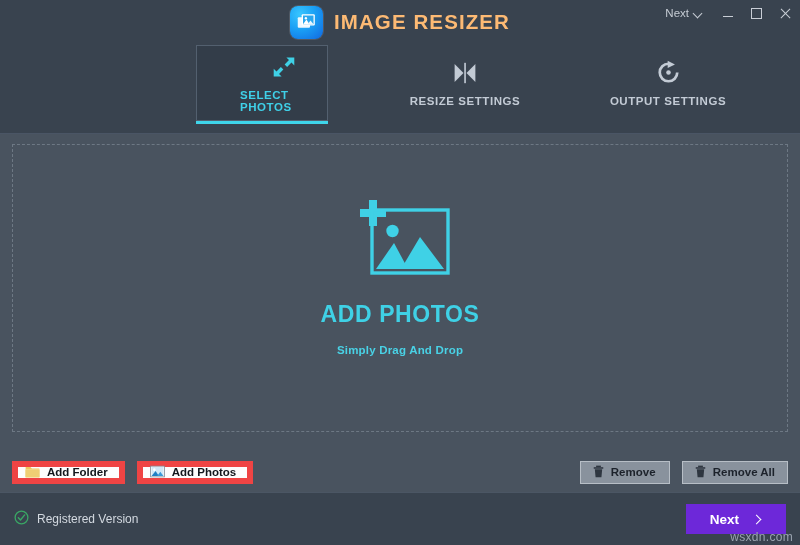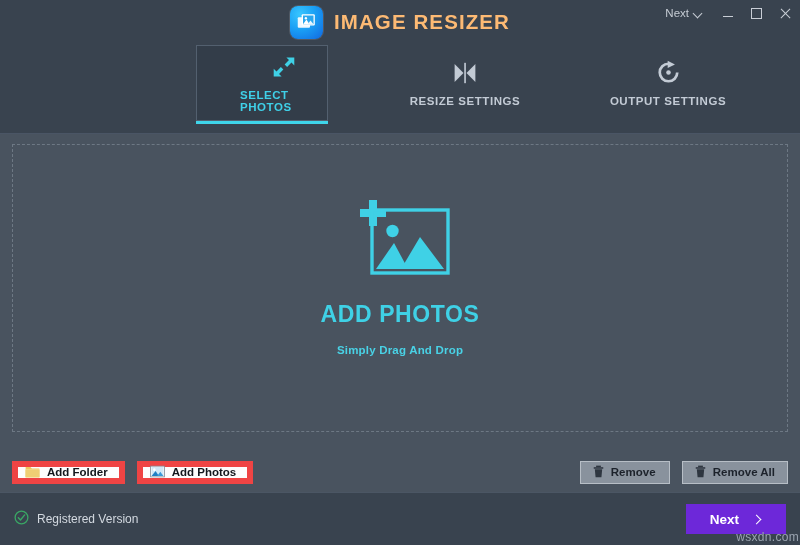--- a/index.html
+++ b/index.html
@@ -323,21 +323,21 @@
     left: 0;
     top: 2px;
     width: 6px;
     height: 6px;
     border-top: 1.8px solid #ffffff;
     border-right: 1.8px solid #ffffff;
     transform: rotate(45deg);
   }
   .watermark {
     position: absolute;
-    right: 1px;
+    right: 7px;
     bottom: 1px;
     font-size: 12px;
     color: #9aa4b0;
     letter-spacing: 0.3px;
   }
 </style>
 </head>
 <body>
 
 <div id="app">

